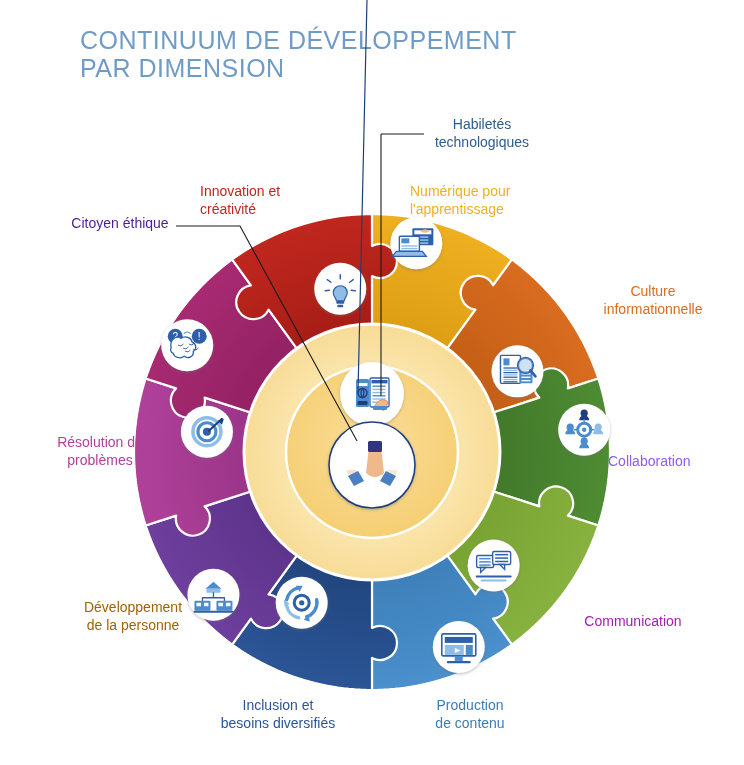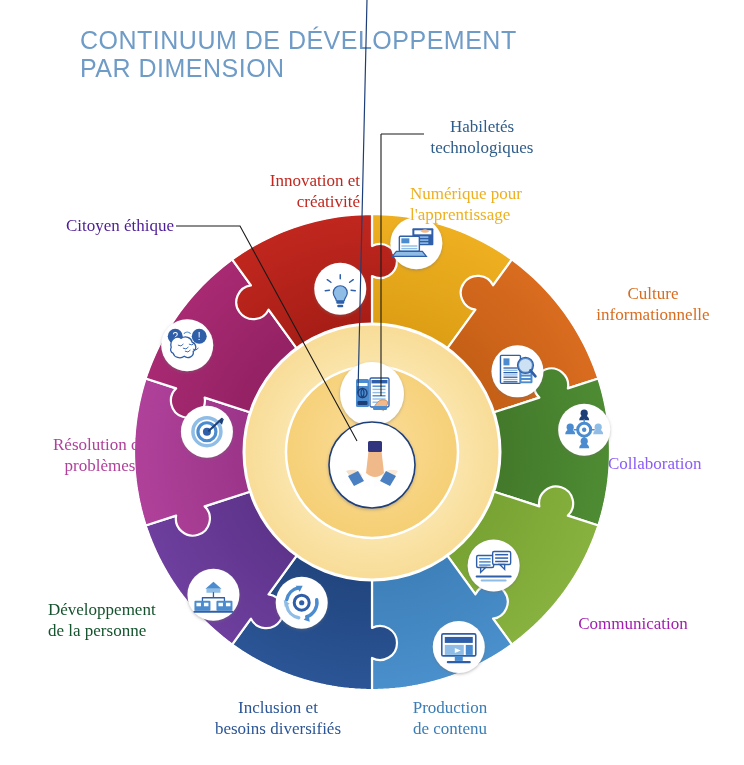--- a/index.html
+++ b/index.html
@@ -24,22 +24,22 @@
     font-weight:400;
     color:#6f9bc7;
     text-transform:uppercase;
     white-space:pre-line;
   }
 
   svg#wheel{position:absolute;left:0;top:0;width:744px;height:765px;}
 
   .lbl{
     position:absolute;
-    font-family:Liberation Serif, serif;
-    font-size:17px;
+    font-family:Liberation Sans, sans-serif;
+    font-size:14px;
     line-height:1.25;
     text-align:center;
     white-space:pre-line;
   }
 </style>
 </head>
 <body>
 
 <div id="page">
 
@@ -301,28 +301,28 @@
         <path d="M176 226 L240 226 L357 441" fill="none" stroke="#1a1a1a" stroke-width="1.1"></path>
       </g>
   </svg>
 
   <div class="lbl" id="lbl-0" style="left: 410px; top: 183px; width: 140px; text-align: left; color: rgb(238, 176, 33);">Numérique pour
 l'apprentissage</div>
   <div class="lbl" id="lbl-1" style="left: 578px; top: 283px; width: 150px; text-align: center; color: rgb(217, 108, 31);">Culture
 informationnelle</div>
   <div class="lbl" id="lbl-2" style="left: 608px; top: 453px; width: 130px; text-align: left; color: #8b5cf6;">Collaboration</div>
   <div class="lbl" id="lbl-3" style="left: 558px; top: 613px; width: 150px; text-align: center; color: #a21caf;">Communication</div>
-  <div class="lbl" id="lbl-4" style="left: 380px; top: 697px; width: 140px; text-align: center; color: rgb(59, 124, 181);">Production
+  <div class="lbl" id="lbl-4" style="left: 400px; top: 697px; width: 140px; text-align: center; color: rgb(59, 124, 181);">Production
 de contenu</div>
   <div class="lbl" id="lbl-5" style="left: 198px; top: 697px; width: 160px; text-align: center; color: rgb(43, 85, 150);">Inclusion et
 besoins diversifiés</div>
-  <div class="lbl" id="lbl-6" style="left: 48px; top: 599px; width: 170px; text-align: left; color: #14532d;">Développement
+  <div class="lbl" id="lbl-6" style="left: 48px; top: 599px; width: 170px; text-align: center; color: #a16207;">Développement
 de la personne</div>
   <div class="lbl" id="lbl-7" style="left: 20px; top: 434px; width: 160px; text-align: center; color: rgb(176, 65, 154);">Résolution de
 problèmes</div>
-  <div class="lbl" id="lbl-9" style="left: 200px; top: 170px; width: 160px; text-align: right; color: rgb(192, 39, 30);">Innovation et
+  <div class="lbl" id="lbl-9" style="left: 200px; top: 183px; width: 160px; text-align: left; color: rgb(192, 39, 30);">Innovation et
 créativité</div>
 
   <div class="lbl" id="lbl-c0" style="left: 412px; top: 116px; width: 140px; text-align: center; color: rgb(46, 92, 138);">Habiletés
 technologiques</div>
   <div class="lbl" id="lbl-c1" style="left: 60px; top: 215px; width: 120px; text-align: center; color: #4c1d95;">Citoyen éthique</div>
 
 </div>
 
 </body></html>

